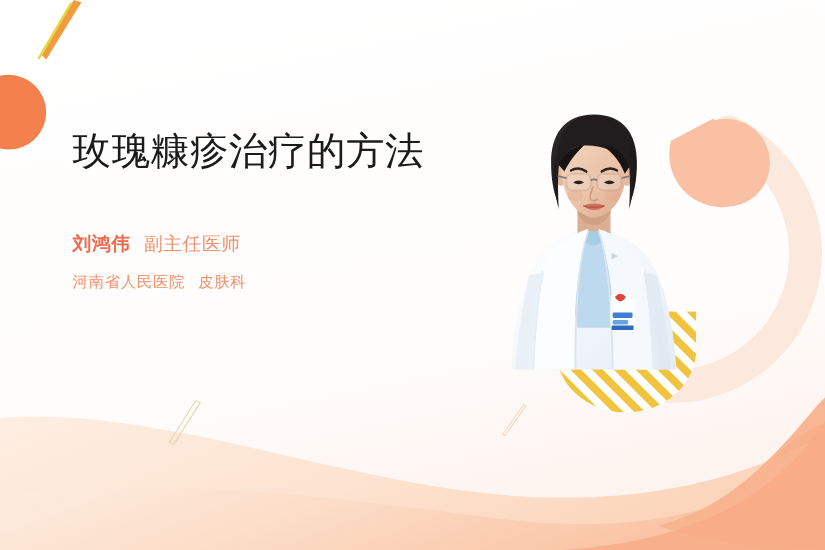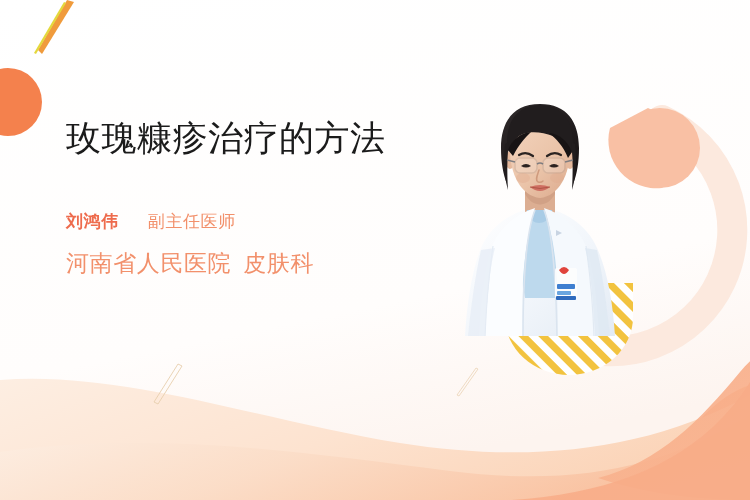--- a/index.html
+++ b/index.html
@@ -67,27 +67,27 @@
     font-weight: bold;
     color: #ee6b4d;
     letter-spacing: 0.6px;
     margin-top: 28px;
   }
 
   #doctor-rank {
     font-size: 17px;
     color: #f2906b;
     letter-spacing: 0.6px;
-    margin-left: 29px;
+    margin-left: 12px;
   }
 
   #hospital-line {
     margin-top: 15px;
     white-space: nowrap;
-    font-size: 23px;
+    font-size: 14px;
     color: #f2906b;
     letter-spacing: 0.6px;
   }
 
   #hospital-dept {
     margin-left: 12px;
   }
 
   
   #portrait {

